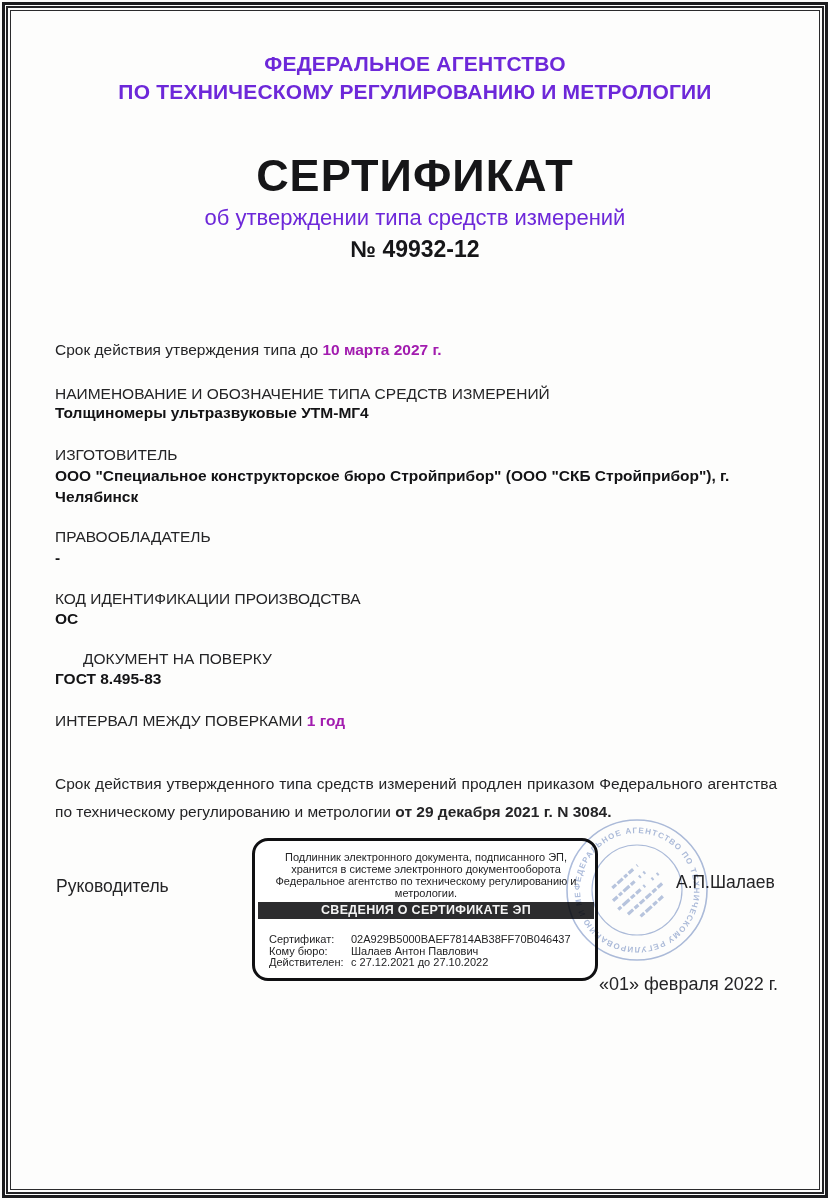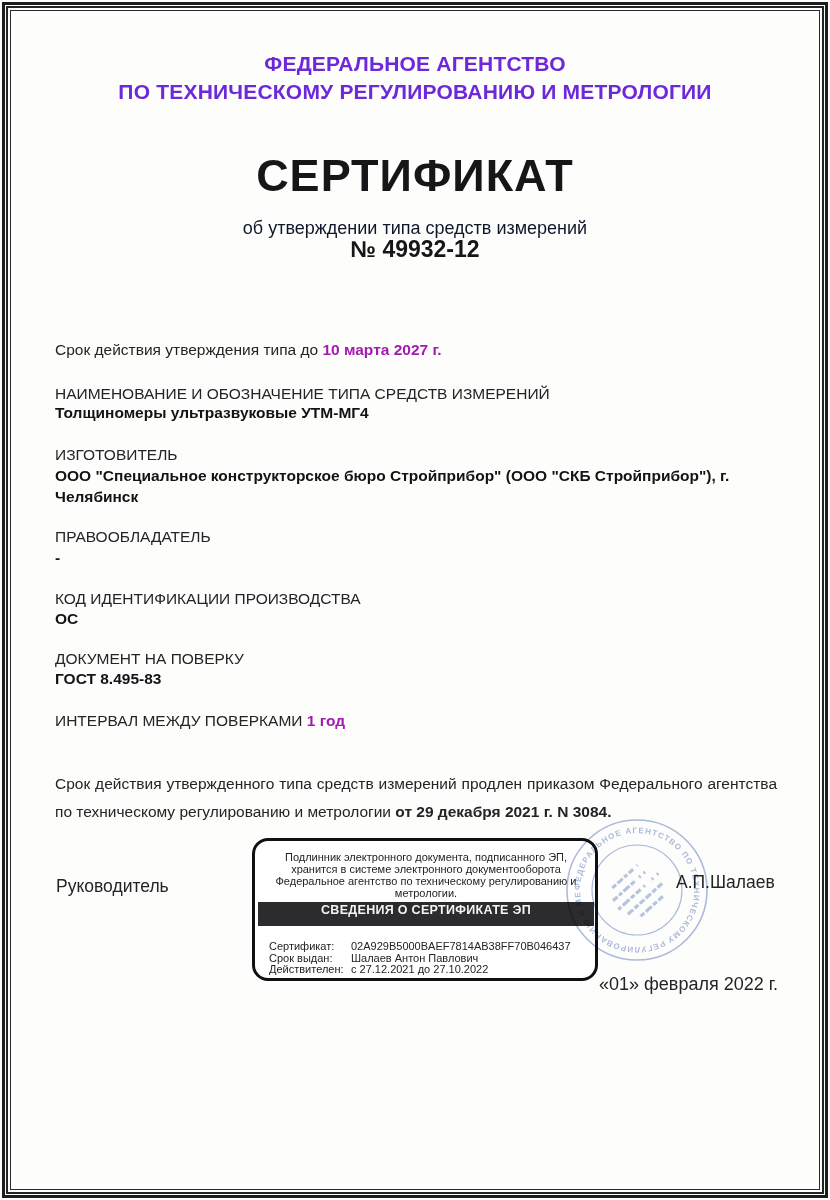--- a/index.html
+++ b/index.html
@@ -11,21 +11,21 @@
   }
   .f1 { position:absolute; inset:2px; border:3px solid #1c1c1e; }
   .f2 { position:absolute; inset:1px; border:2px solid #232325; }
   .f3 { position:absolute; inset:2px; border:1px solid #2a2a2c; }
 
   .center-line { position:absolute; left:0; width:100%; text-align:center; }
   .hdr { font-weight:bold; font-size:21px; letter-spacing:0.2px; color:#6d28d9; }
   .hdr1 { top:52px; }
   .hdr2 { top:80px; }
   .title { top:150px; font-size:45px; font-weight:bold; letter-spacing:1px; color:#161618; }
-  .subtitle { top:218px; font-size:18px; color:#0f172a; }
+  .subtitle { top:205px; font-size:22px; color:#6d28d9; }
   .cert-no { top:236px; font-size:23px; font-weight:bold; color:#161618; }
 
   .line { position:absolute; left:55px; font-size:15.5px; color:#242426; }
   .line b, .line .bval { font-weight:bold; color:#a21caf; }
   .val { font-weight:bold; color:#131315; }
   .wrapval { width:732px; line-height:21px; }
 
   .para {
     position:absolute; left:55px; top:770px; width:722px;
     font-size:15.5px; line-height:28px; text-align:justify; color:#242426;
@@ -35,21 +35,21 @@
   .sig-name { position:absolute; left:676px; top:872px; font-size:17.5px; color:#242426; }
   .sig-date { position:absolute; left:599px; top:974px; font-size:18px; color:#242426; }
 
   .esign-box {
     position:absolute; left:252px; top:838px; width:346px; height:143px;
     background:#fff; border:3px solid #101012; border-radius:16px;
     padding:10px 12px 0 14px; z-index:2;
   }
   .esign-head { text-align:center; font-size:11px; line-height:12px; color:#232325; white-space:nowrap; }
   .esign-bar {
-    margin:3px -11px 0 -11px; height:24px; background:#2c2c2e;
+    margin:3px -11px 0 -11px; height:17px; background:#2c2c2e;
     color:#f4f4f4; font-weight:bold; font-size:12.5px; text-align:center;
     line-height:17px; letter-spacing:0.3px;
   }
   .esign-rows { margin-top:15px; font-size:11px; line-height:11.6px; color:#232325; }
   .esign-rows .lbl { display:inline-block; min-width:82px; }
 
   .stamp {
     position:absolute; left:562px; top:815px; width:150px; height:150px;
     z-index:3; opacity:0.8; mix-blend-mode:multiply; filter:blur(0.3px);
     pointer-events:none;
@@ -81,21 +81,21 @@
 
   <div class="line" style="top:446px;">ИЗГОТОВИТЕЛЬ</div>
   <div class="line val wrapval" style="top:465px;">ООО "Специальное конструкторское бюро Стройприбор" (ООО "СКБ Стройприбор"), г. Челябинск</div>
 
   <div class="line" style="top:528px;">ПРАВООБЛАДАТЕЛЬ</div>
   <div class="line val" style="top:549px;">-</div>
 
   <div class="line" style="top:590px;">КОД ИДЕНТИФИКАЦИИ ПРОИЗВОДСТВА</div>
   <div class="line val" style="top:610px;">ОС</div>
 
-  <div class="line" style="top:650px;">ДОКУМЕНТ НА ПОВЕРКУ</div>
+  <div class="line" style="top:650px;margin-left:28px;">ДОКУМЕНТ НА ПОВЕРКУ</div>
   <div class="line val" style="top:670px;">ГОСТ 8.495-83</div>
 
   <div class="line" style="top:712px;">
     <span>ИНТЕРВАЛ МЕЖДУ ПОВЕРКАМИ </span><span class="bval">1 год</span>
   </div>
 
   <div class="para">
     <span>Срок действия утвержденного типа средств измерений продлен приказом Федерального агентства по техническому регулированию и метрологии </span><b>от 29 декабря 2021 г. N 3084.</b>
   </div>
 
@@ -122,17 +122,17 @@
   </svg>
 
   <div class="esign-box">
     <div class="esign-head">Подлинник электронного документа, подписанного ЭП,</div>
     <div class="esign-head">хранится в системе электронного документооборота</div>
     <div class="esign-head">Федеральное агентство по техническому регулированию и</div>
     <div class="esign-head">метрологии.</div>
     <div class="esign-bar">СВЕДЕНИЯ О СЕРТИФИКАТЕ ЭП</div>
     <div class="esign-rows">
       <div><span class="lbl">Сертификат:</span><span>02A929B5000BAEF7814AB38FF70B046437</span></div>
-      <div><span class="lbl">Срок выдан:</span><span>Шалаев Антон Павлович</span></div>
+      <div><span class="lbl">Кому бюро:</span><span>Шалаев Антон Павлович</span></div>
       <div><span class="lbl">Действителен:</span><span>с 27.12.2021 до 27.10.2022</span></div>
     </div>
   </div>
 </div>
 
 </body></html>

